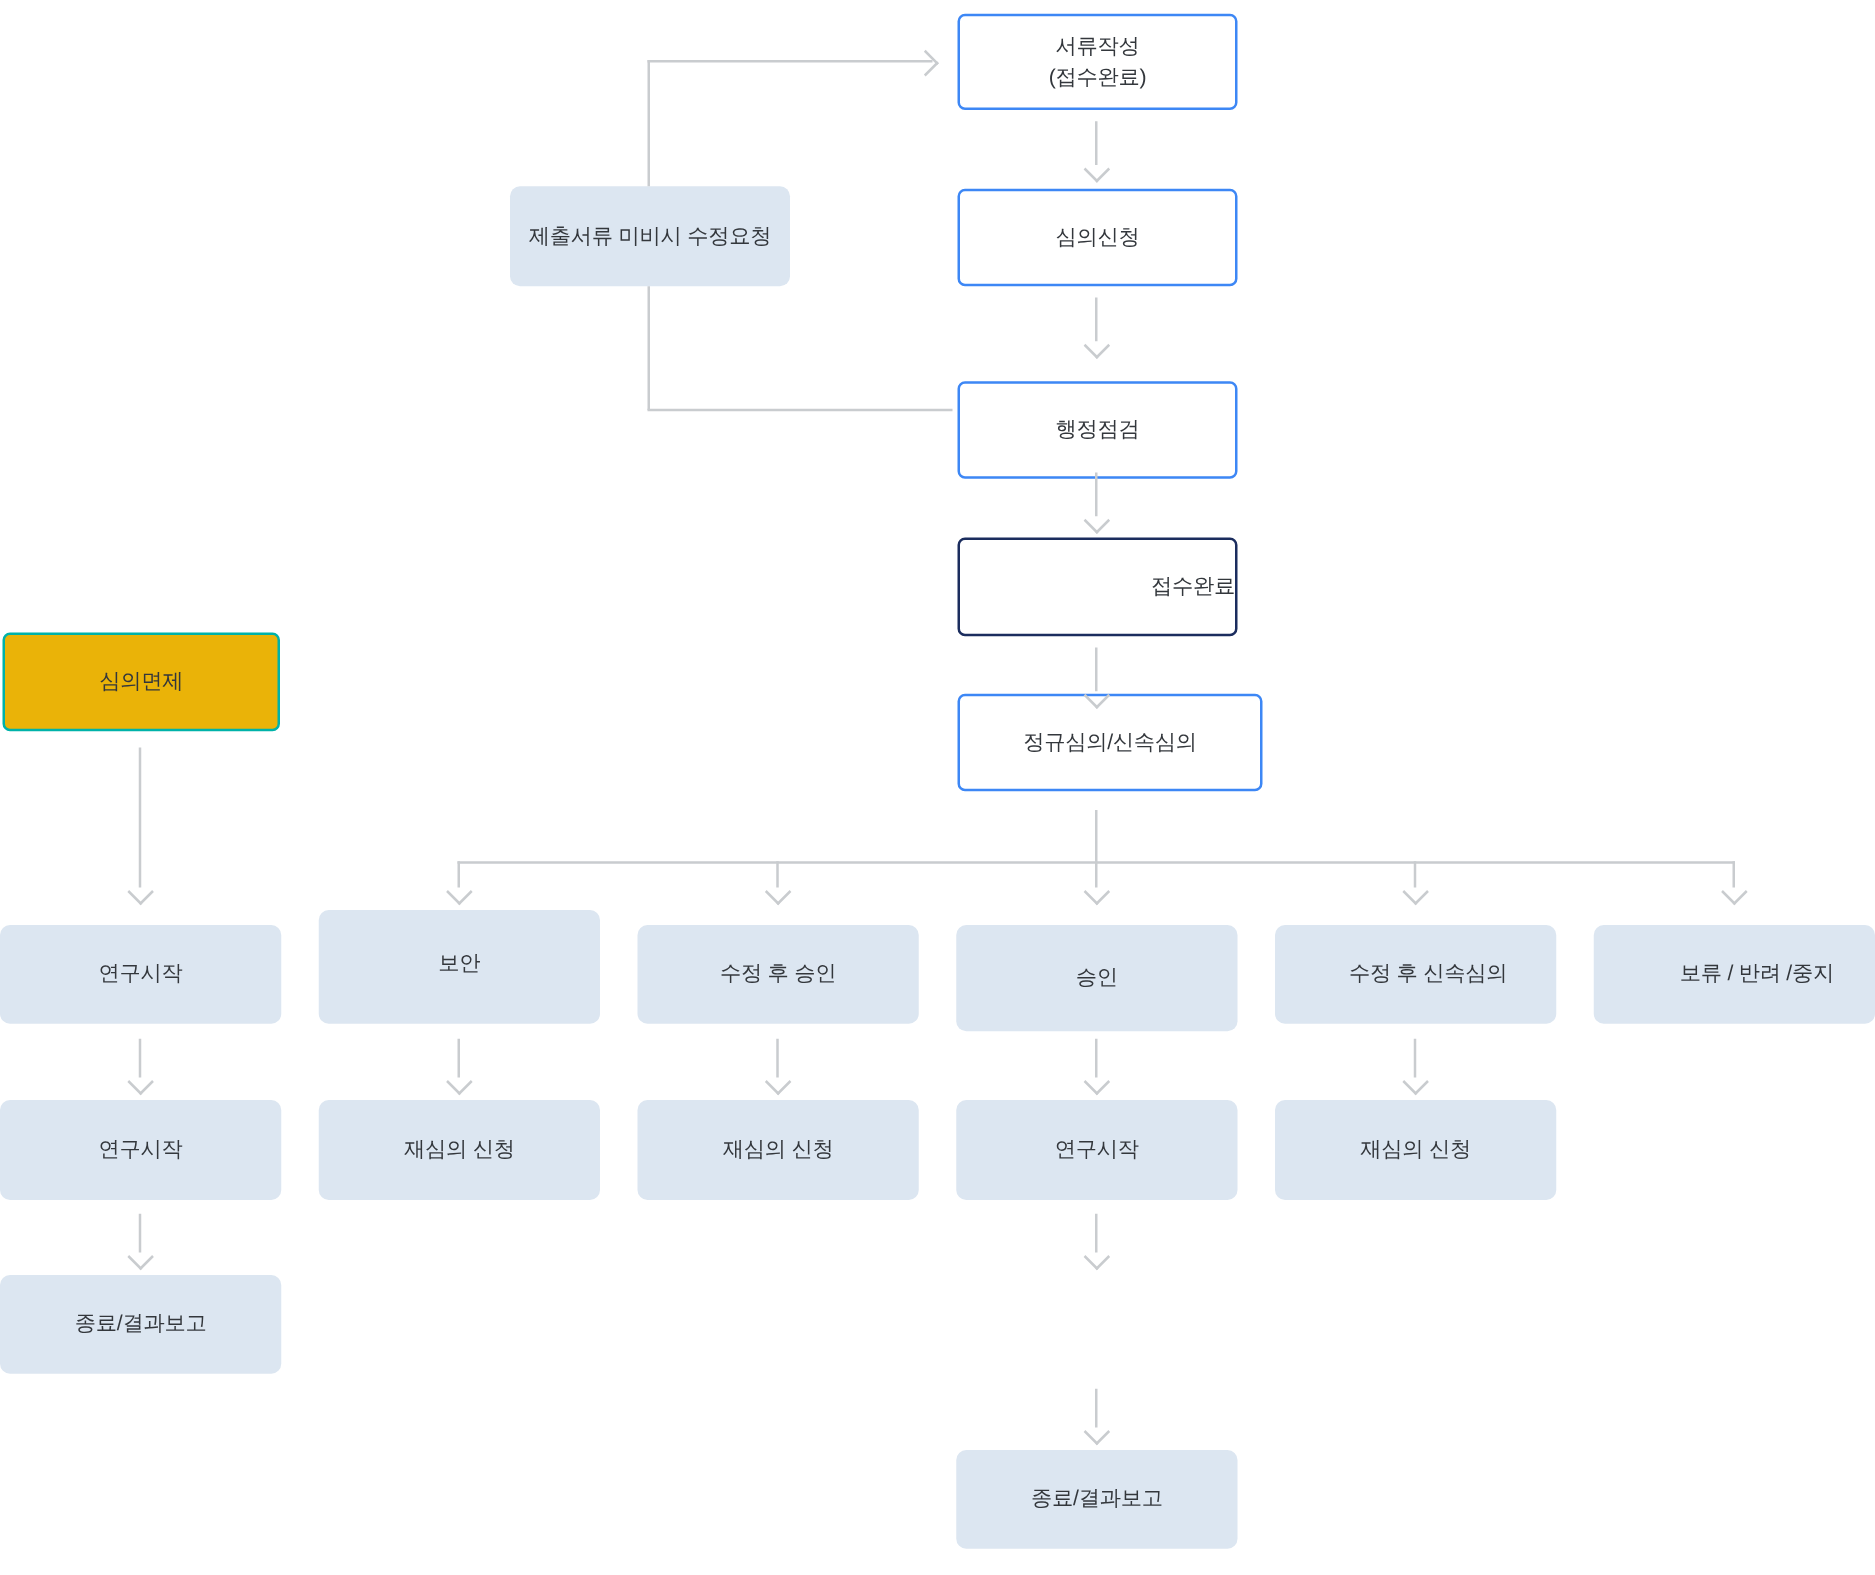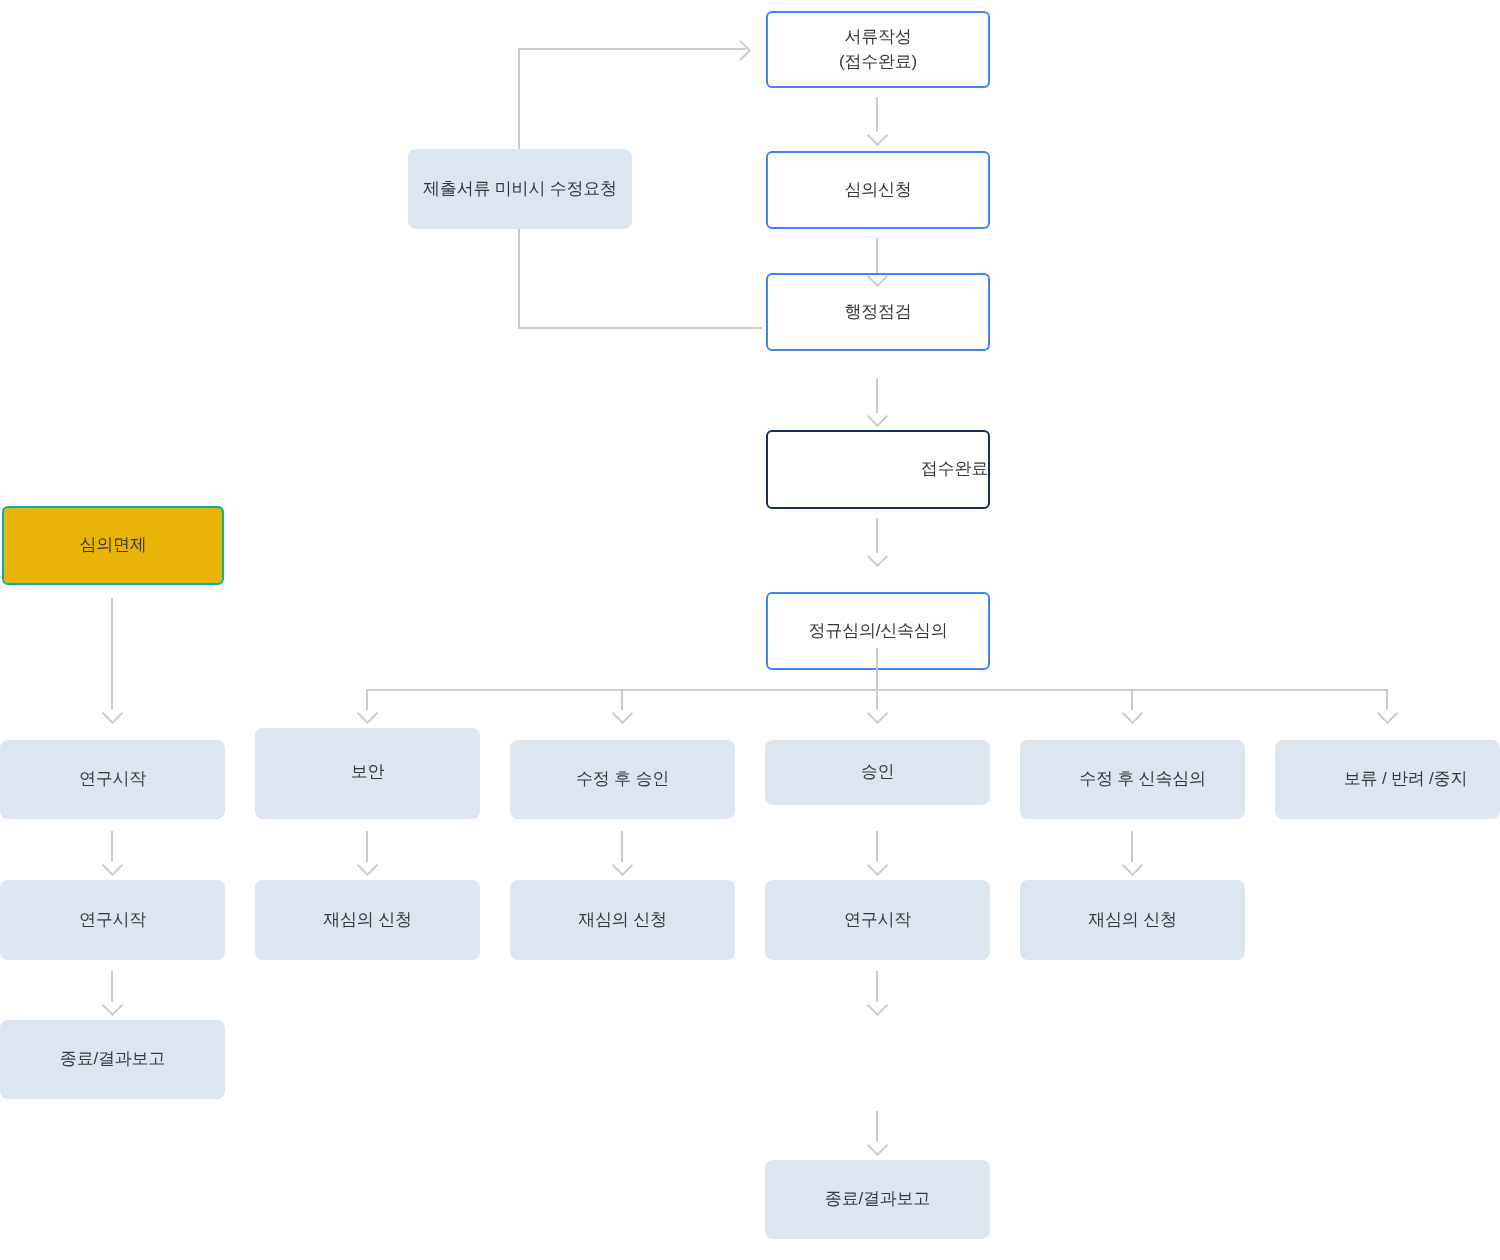--- a/index.html
+++ b/index.html
@@ -49,46 +49,46 @@
   </div>
 
   <div class="node outline-blue" style="left:766px;top:151px;width:224px;height:78px;">
     <div>심의신청</div>
   </div>
 
   <div class="node fill-light" style="left:408px;top:149px;width:224px;height:80px;">
     <div>제출서류 미비시 수정요청</div>
   </div>
 
-  <div class="node outline-blue" style="left:766px;top:273px;width:224px;height:78px;">
+  <div class="node outline-blue" style="left:766px;top:305px;width:224px;height:78px;">
     <div>행정점검</div>
   </div>
 
   <div class="node outline-navy" style="left:766px;top:430px;width:224px;height:79px;align-items:flex-end;">
     <div>접수완료</div>
   </div>
 
-  <div class="node outline-blue" style="left:766px;top:592px;width:224px;height:78px;">
+  <div class="node outline-blue" style="left:766px;top:555px;width:244px;height:78px;">
     <div>정규심의/신속심의</div>
   </div>
 
   <div class="node outline-teal" style="left:2px;top:506px;width:222px;height:79px;">
     <div>심의면제</div>
   </div>
 
   <div class="node fill-light" style="left:0px;top:740px;width:225px;height:79px;">
     <div>연구시작</div>
   </div>
   <div class="node fill-light" style="left:255px;top:728px;width:225px;height:91px;font-family:Liberation Mono, monospace;">
     <div>보안</div>
   </div>
   <div class="node fill-light" style="left:510px;top:740px;width:225px;height:79px;">
     <div>수정 후 승인</div>
   </div>
-  <div class="node fill-light" style="left:765px;top:740px;width:225px;height:65px;">
+  <div class="node fill-light" style="left:765px;top:740px;width:225px;height:85px;">
     <div>승인</div>
   </div>
   <div class="node fill-light" style="left:1020px;top:740px;width:225px;height:79px;padding-left:20px;">
     <div>수정 후 신속심의</div>
   </div>
   <div class="node fill-light" style="left:1275px;top:740px;width:225px;height:79px;padding-left:36px;">
     <div>보류 / 반려 /중지</div>
   </div>
 
   <div class="node fill-light" style="left:0px;top:880px;width:225px;height:80px;">

